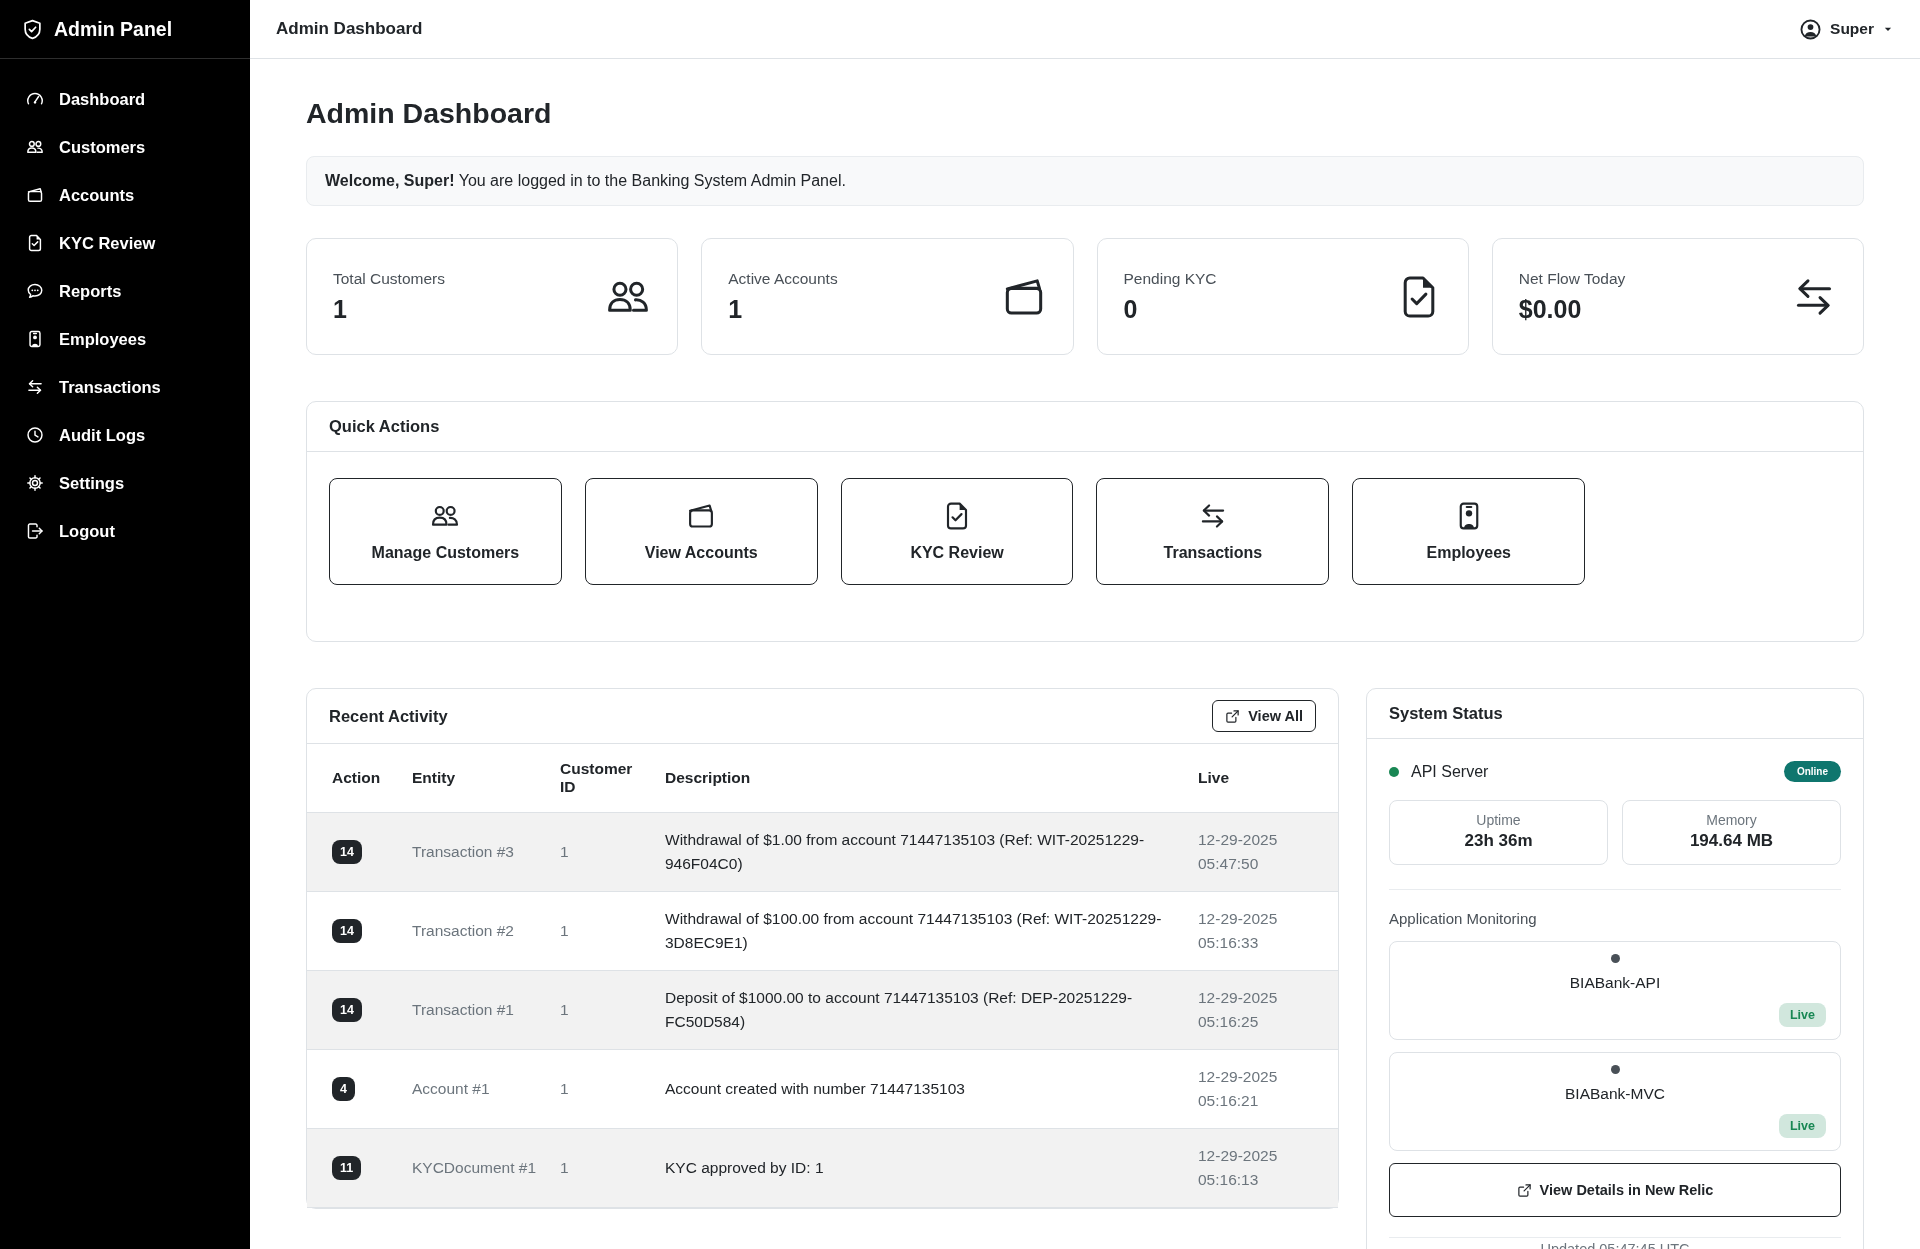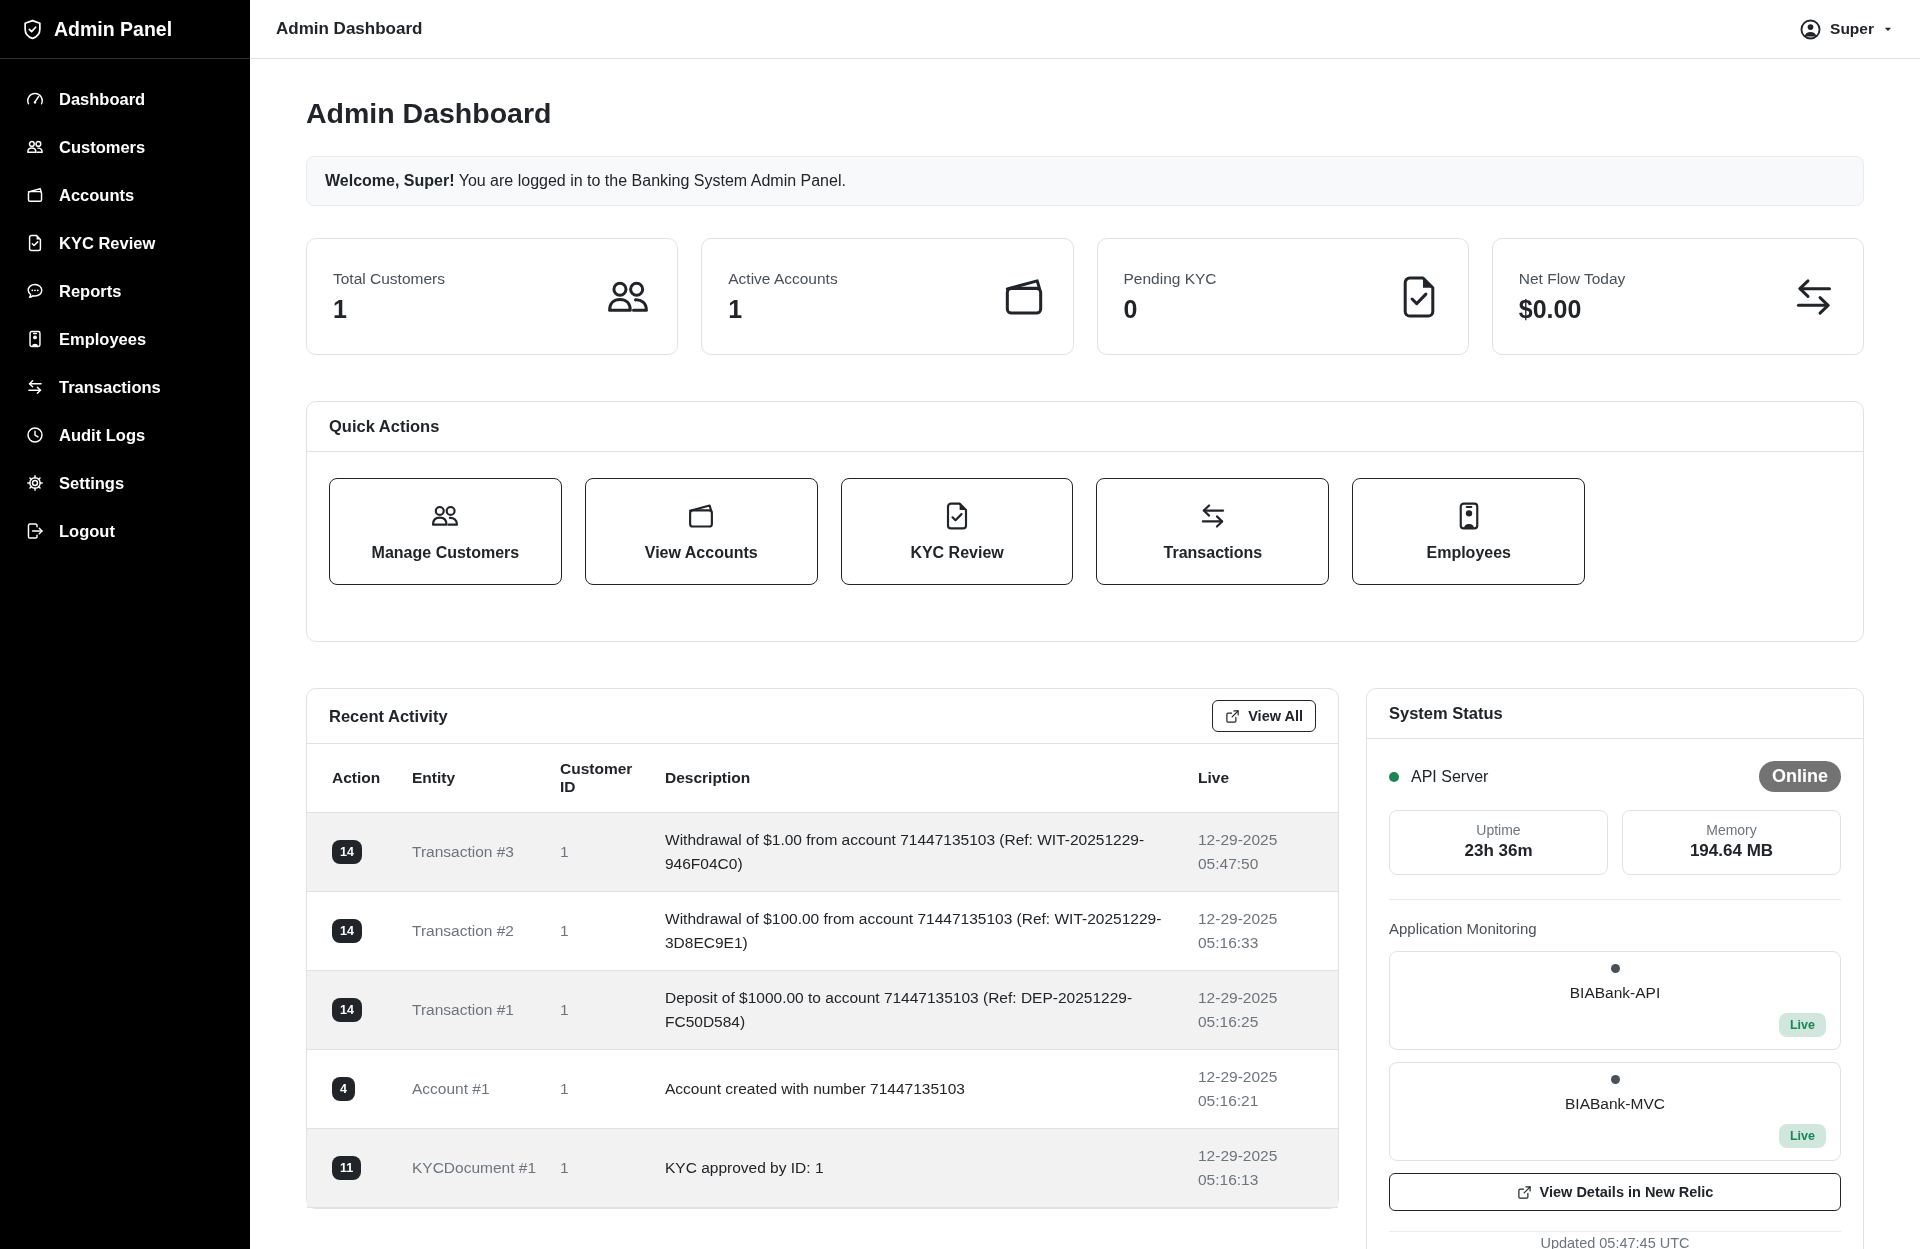--- a/index.html
+++ b/index.html
@@ -90,35 +90,35 @@
   .td-desc { color:#212529; line-height:1.55; }
 
   
   .ss-panel { width:498px; flex-shrink:0; }
   .ss-body { padding:22px; }
   .api-row { display:flex; align-items:center; gap:12px; margin-bottom:18px; }
   .dot { border-radius:50%; flex-shrink:0; }
   .dot-green { width:10px; height:10px; background:#198754; }
   .dot-gray { width:9px; height:9px; background:#495057; }
   .api-label { font-size:16px; }
-  .online-badge { margin-left:auto; background:#737373; color:#fff; border-radius:50px;
-                  padding:5px 13px; font-size:18px; font-weight:700; }
+  .online-badge { margin-left:auto; background:#0f766e; color:#fff; border-radius:50px;
+                  padding:5px 13px; font-size:10px; font-weight:700; }
   .metrics { display:flex; gap:14px; margin:0 0 24px; }
   .metric { flex:1; border:1px solid #dee2e6; border-radius:8px; text-align:center; padding:11px 0 13px; }
   .metric-label { color:#6c757d; font-size:14px; margin-bottom:3px; }
   .metric-value { font-size:17px; font-weight:700; }
   .ss-hr { border:none; border-top:1px solid #e9ecef; margin:0 0 20px; }
   .monitoring-title { color:#495057; font-size:15px; margin-bottom:14px; }
   .app-row { display:flex; align-items:center; gap:11px; border:1px solid #dee2e6; border-radius:8px;
              padding:12px 14px; margin-bottom:12px;flex-direction:column; }
   .app-name { font-size:15.5px; }
   .live-badge { margin-left:auto; background:#d1e7dd; color:#198754; border-radius:8px;
                 padding:5px 11px; font-size:12.5px; font-weight:700; }
   .relic-btn { width:100%; display:flex; align-items:center; justify-content:center; gap:8px;
-               background:#fff; border:1px solid #212529; border-radius:6px; padding:10px; cursor:pointer;
+               background:#fff; border:1px solid #212529; border-radius:6px; padding:18px; cursor:pointer;
                font-family:inherit; font-size:14.5px; font-weight:700; color:#212529; margin:8px 0 20px; }
   .updated { border-top:1px solid #e9ecef; padding-top:3px; text-align:center; color:#6c757d; font-size:14.5px; }
 </style>
 </head>
 <body>
 
 <div class="app">
 
   <aside class="sidebar">
     <div class="brand">

